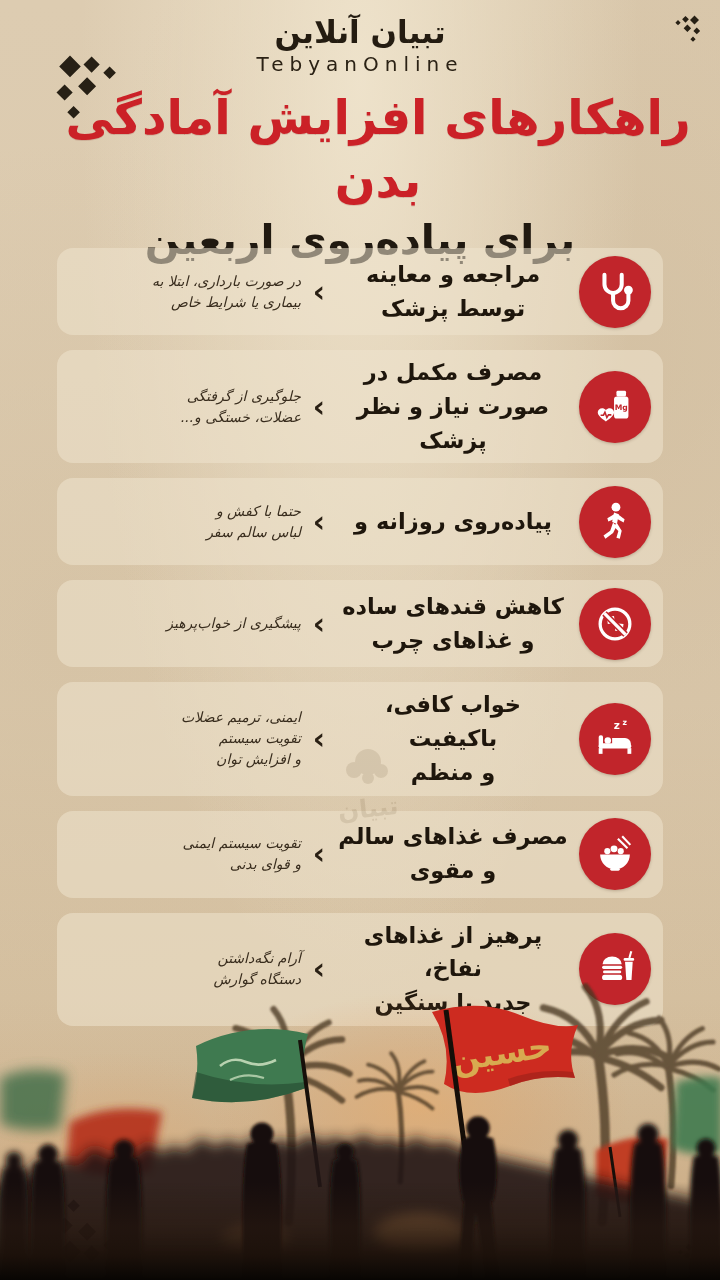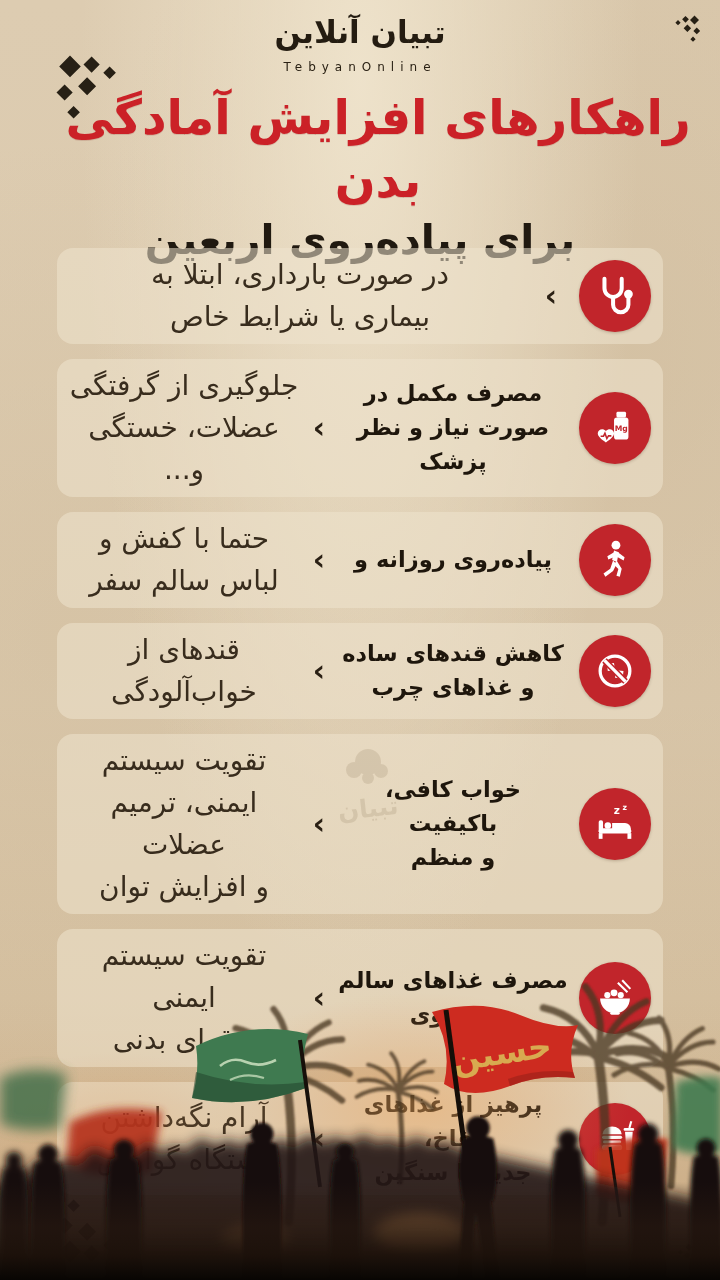--- a/index.html
+++ b/index.html
@@ -9,40 +9,40 @@
     font-family:"DejaVu Sans",sans-serif;direction:rtl;
     background:
       radial-gradient(ellipse at 50% 6%, rgba(240,229,206,.9) 0%, rgba(240,229,206,0) 55%),
       radial-gradient(ellipse at 88% 28%, rgba(198,176,142,.35) 0%, rgba(198,176,142,0) 60%),
       radial-gradient(ellipse at 10% 50%, rgba(203,182,148,.32) 0%, rgba(203,182,148,0) 55%),
       linear-gradient(180deg,#ddccb1 0%,#dbc9ad 55%,#d5c0a0 78%,#caa87f 100%);
   }
   
   .logo{position:absolute;top:14px;left:0;right:0;text-align:center;}
   .logo-fa{font-size:31px;font-weight:900;color:#241c11;letter-spacing:-1px;}
-  .logo-en{direction:ltr;font-size:12px;font-weight:500;color:#2a2114;letter-spacing:6px;margin-top:10px;}
+  .logo-en{direction:ltr;font-size:20px;font-weight:500;color:#2a2114;letter-spacing:6px;margin-top:2px;}
   
   .titles{position:absolute;top:86px;left:0;right:0;text-align:center;line-height:1.32;}
   .title-red{font-size:48px;font-weight:900;color:#cb2127;text-shadow:0 1px 0 rgba(120,20,20,.15);padding-left:36px;}
   .title-black{font-size:41px;font-weight:900;color:#201910;margin-top:0;}
   
   .cards{position:absolute;top:248px;left:57px;width:606px;display:flex;flex-direction:column;gap:15px;}
   .card{
     min-height:87px;border-radius:16px;background:rgba(238,227,205,.55);
     display:flex;align-items:center;padding:6px 10px;box-sizing:border-box;
   }
   .icon-circle{
     flex:0 0 72px;width:72px;height:72px;border-radius:50%;background:#c1252b;
     display:flex;align-items:center;justify-content:center;margin-inline-start:2px;margin-inline-end:10px;
     box-shadow:0 1px 3px rgba(60,30,10,.25);
   }
   .icon-circle svg{width:46px;height:46px;display:block;}
   .card-title{flex:0 0 232px;text-align:center;font-size:22.5px;font-weight:700;color:#1e160c;line-height:1.5;}
   .chev{flex:0 0 36px;text-align:center;font-size:30px;font-weight:900;color:#2a2014;direction:ltr;unicode-bidi:bidi-override;line-height:1;}
-  .card-desc{flex:1 1 auto;text-align:center;font-size:28px;font-weight:500;color:#382c1d;line-height:1.5;}
+  .card-desc{flex:1 1 auto;font-size:14px;font-weight:500;color:#382c1d;line-height:1.5;font-style:italic;}
   .card-title span,.card-desc span{display:block;}
   
   .orn{position:absolute;opacity:.92;}
   .orn svg{display:block;width:100%;height:100%;}
   .orn-tl{left:52px;top:52px;width:72px;height:72px;}
   .orn-tr{right:18px;top:14px;width:30px;height:30px;transform:scaleX(-1);}
   .orn-bl{left:52px;bottom:14px;width:72px;height:72px;transform:scaleY(-1);}
   .orn-br{right:18px;bottom:20px;width:27px;height:27px;transform:scale(-1,-1);}
   
   .watermark{position:absolute;left:316px;top:744px;width:104px;height:96px;opacity:.14;text-align:center;color:#6f5636;}
@@ -90,20 +90,24 @@
   <div class="cards">
 
     <div class="card">
       <div class="icon-circle">
         <svg viewBox="0 0 48 48">
           <path d="M13 6 v10 a9 9 0 0 0 18 0 V6" fill="none" stroke="#fff" stroke-width="4.2" stroke-linecap="round"></path>
           <path d="M22 25 v8 a8 8 0 0 0 16 0 v-7" fill="none" stroke="#fff" stroke-width="4.2" stroke-linecap="round"></path>
           <circle cx="38" cy="22" r="4.6" fill="#fff"></circle>
         </svg>
       </div>
+      <div class="card-title">
+          <span>مراجعه و معاینه</span>
+          <span>توسط پزشک</span>
+        </div>
       <div class="chev">‹</div>
       <div class="card-desc">
           <span>در صورت بارداری، ابتلا به</span>
           <span>بیماری یا شرایط خاص</span>
         </div>
     </div>
 
     <div class="card">
       <div class="icon-circle">
         <svg viewBox="0 0 48 48">
@@ -155,21 +159,21 @@
           <line x1="13" y1="13" x2="35" y2="35" stroke="#c1252b" stroke-width="6.5"></line>
           <line x1="13" y1="13" x2="35" y2="35" stroke="#fff" stroke-width="3.4"></line>
         </svg>
       </div>
       <div class="card-title">
           <span>کاهش قندهای ساده</span>
           <span>و غذاهای چرب</span>
         </div>
       <div class="chev">‹</div>
       <div class="card-desc">
-          <span>قندهای از خواب‌آلودگی</span>
+          <span>پیشگیری از خواب‌پرهیز</span>
         </div>
     </div>
 
     <div class="card">
       <div class="icon-circle">
         <svg viewBox="0 0 48 48">
           <text x="29" y="14" font-size="11" font-weight="bold" fill="#fff" font-family="DejaVu Sans">z</text>
           <text x="36.5" y="9" font-size="8" font-weight="bold" fill="#fff" font-family="DejaVu Sans">z</text>
           <rect x="7" y="20" width="4.5" height="13.5" rx="2" fill="#fff"></rect>
           <circle cx="16.5" cy="25.5" r="3.4" fill="#fff"></circle>
@@ -178,22 +182,22 @@
           <rect x="7" y="33.5" width="4" height="6" fill="#fff"></rect>
           <rect x="37" y="33.5" width="4" height="6" fill="#fff"></rect>
         </svg>
       </div>
       <div class="card-title">
           <span>خواب کافی، باکیفیت</span>
           <span>و منظم</span>
         </div>
       <div class="chev">‹</div>
       <div class="card-desc">
+          <span>ایمنی، ترمیم عضلات</span>
           <span>تقویت سیستم</span>
-          <span>ایمنی، ترمیم عضلات</span>
           <span>و افزایش توان</span>
         </div>
     </div>
 
     <div class="card">
       <div class="icon-circle">
         <svg viewBox="0 0 48 48">
           <line x1="27" y1="8" x2="37" y2="18" stroke="#fff" stroke-width="2.2"></line>
           <line x1="31.5" y1="5.5" x2="40" y2="14.5" stroke="#fff" stroke-width="2.2"></line>
           <circle cx="16" cy="21" r="3.2" fill="#fff"></circle>

